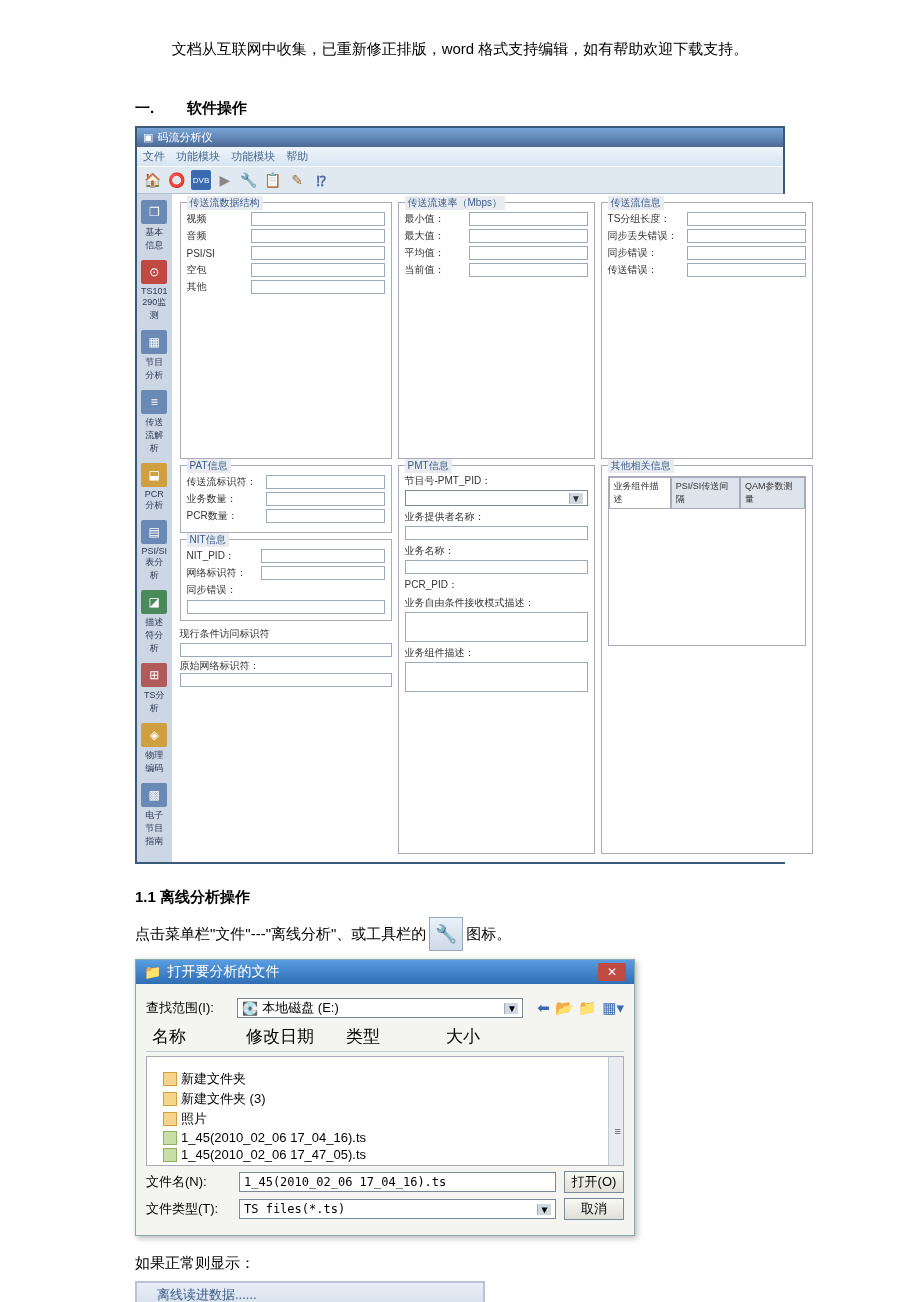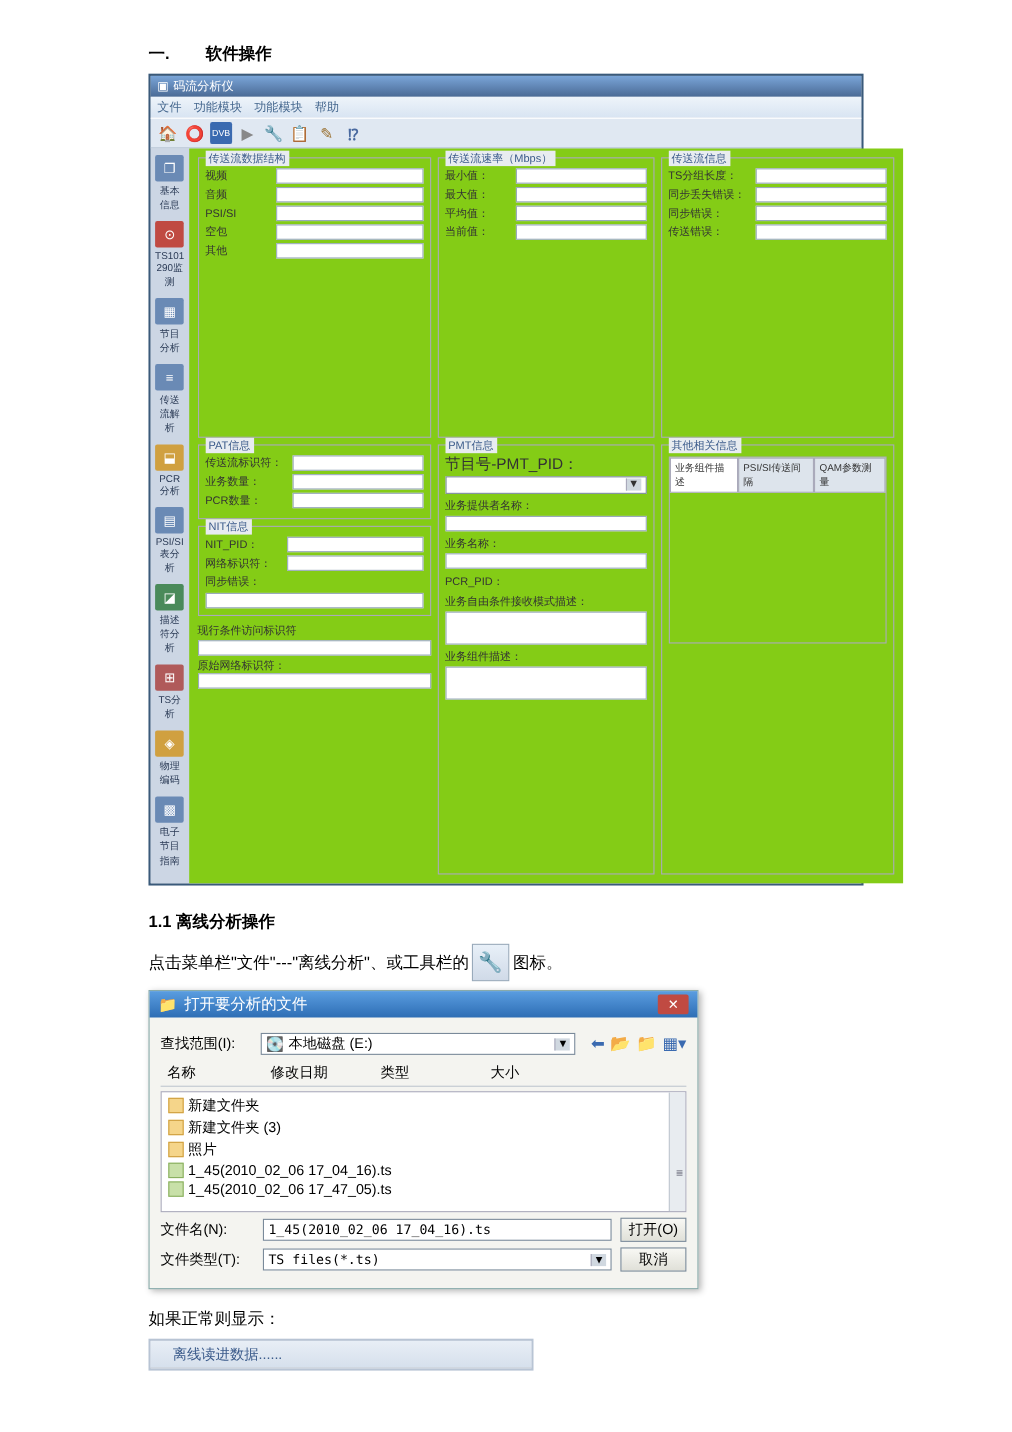--- a/index.html
+++ b/index.html
@@ -12,21 +12,21 @@
 .app-win{border:2px solid #3a5a7a;background:#e8ecf0}
 .app-title{background:linear-gradient(#7aa5d8,#4a6a95);color:#fff;font-size:11px;padding:2px 6px;display:flex;align-items:center;gap:4px}
 .app-menu{background:linear-gradient(#eef4fa,#d8e4f2);font-size:11px;padding:2px 6px;color:#46688f}
 .app-menu span{margin-right:8px}
 .app-toolbar{background:#e0e8f2;padding:3px 6px;display:flex;gap:4px;border-top:1px solid #fff;border-bottom:1px solid #b0bed0}
 .tb-ico{width:20px;height:20px;display:flex;align-items:center;justify-content:center;font-size:14px}
 .app-body{display:flex;background:#ccd6e4}
 .sidebar{width:70px;padding:6px 4px}
 .side-item{text-align:center;font-size:9px;color:#2a3a55;margin-bottom:8px}
 .side-ico{width:26px;height:24px;margin:0 auto 2px;background:#6a8ab5;border-radius:2px;display:flex;align-items:center;justify-content:center;color:#fff;font-size:12px}
-.main-area{flex:1;background:#84cc16;padding:8px;display:grid;grid-template-columns:1fr 1fr 1fr;gap:6px;font-size:10px;color:#333}
+.main-area{flex:1;background:#ffffff;padding:8px;display:grid;grid-template-columns:1fr 1fr 1fr;gap:6px;font-size:10px;color:#333}
 .grp{border:1px solid #aab;padding:6px;position:relative}
 .grp-title{position:absolute;top:-7px;left:6px;background:#e8ecf0;padding:0 3px;font-size:10px;color:#3a5a8a}
 .fld{display:flex;align-items:center;gap:4px;margin:3px 0}
 .fld label{width:60px;font-size:10px}
 .fld input{flex:1;height:14px;border:1px solid #9ab;background:#fff;font-size:9px}
 .col-left{grid-column:1}
 .col-mid{grid-column:2}
 .col-right{grid-column:3}
 .tabset{border:1px solid #aab;margin-top:4px;height:170px}
 .tabs{display:flex;font-size:9px}
@@ -39,43 +39,44 @@
 
 .dialog{width:500px;border:1px solid #8aa;background:#f4f4f0;box-shadow:2px 2px 6px rgba(0,0,0,.3)}
 .dlg-title{background:linear-gradient(#5a9de0,#2e6eb5);color:#fff;font-size:14px;padding:3px 8px;display:flex;align-items:center;gap:6px}
 .dlg-close{margin-left:auto;width:28px;height:18px;background:#c04a42;color:#fff;display:flex;align-items:center;justify-content:center;border-radius:2px;font-size:12px}
 .dlg-body{padding:10px;font-size:13px}
 .dlg-row{display:flex;align-items:center;gap:6px;margin:4px 0}
 .dlg-lbl{width:85px}
 .dlg-sel{flex:1;height:20px;border:1px solid #7a8a9a;background:#fff;display:flex;align-items:center;padding:0 4px;gap:4px}
 .dlg-sel .drop{margin-left:auto;background:#d0d8e0;width:14px;text-align:center;font-size:10px;border-left:1px solid #aab}
 .nav-icos{display:flex;gap:5px;margin-left:8px;font-size:15px;color:#3a6a3a}
-.file-head{display:flex;border-bottom:1px solid #c0c8d0;padding:3px 0;font-size:13px}
+.file-head{display:flex;border-bottom:1px solid #c0c8d0;padding:3px 0;font-size:17px}
 .file-head span:nth-child(1){width:100px;padding-left:6px}
 .file-head span:nth-child(2){width:100px}
 .file-head span:nth-child(3){width:100px}
 .file-head span:nth-child(4){width:80px}
-.file-list{height:110px;background:#fff;border:1px solid #aab;margin:4px 0;padding:2px;overflow:hidden;position:relative}
+.file-list{height:110px;background:#fff;border:1px solid #aab;margin:4px 0;padding:12px;overflow:hidden;position:relative}
 .file-item{display:flex;align-items:center;gap:4px;padding:1px 4px;font-size:13px}
 .file-ico{width:14px;height:14px;background:#f5d58a;border:1px solid #d0a040}
 .file-ico.ts{background:#c8e0a8;border:1px solid #8ab060}
 .scroll{position:absolute;right:0;top:0;width:15px;height:100%;background:#e8ecf0;border-left:1px solid #c0c8d0}
 .scroll-eq{position:absolute;right:2px;top:68px;font-size:11px;color:#556}
 .dlg-bot-row{display:flex;align-items:center;gap:8px;margin:5px 0}
 .dlg-input{flex:1;height:20px;border:1px solid #7a8a9a;background:#fff;padding:0 4px;font-family:monospace;font-size:12px}
 .dlg-btn{width:60px;height:22px;border:1px solid #7a8a9a;background:linear-gradient(#f8f8f4,#e0e0d8);font-size:13px;text-align:center;line-height:20px}
 
 .normal-text{font-size:15px;margin:18px 0 8px}
 .prog-win{width:350px;border:2px solid #b8c4d4;background:#eef2f6}
 .prog-title{background:linear-gradient(#e8eef6,#d6e0ec);color:#3a5a8a;font-size:13px;padding:3px 20px;border-bottom:1px solid #c0cad6}
 </style>
 </head>
 <body>
 
 <div class="page">
+  <div class="header-note">文档从互联网中收集，已重新修正排版，word 格式支持编辑，如有帮助欢迎下载支持。</div>
 
   <div class="section-title">
     <span class="num">一.</span><span>软件操作</span>
   </div>
 
   <div class="app-win">
     <div class="app-title">
       <span>▣</span>
       <span>码流分析仪</span>
     </div>
@@ -205,21 +206,21 @@
           <div style="font-size:10px">
             <div>现行条件访问标识符</div>
             <input style="width: 100%; height: 14px; border: 1px solid rgb(153, 170, 187); margin: 2px 0px;">
             <div>原始网络标识符：</div>
             <input style="width: 100%; height: 14px; border: 1px solid rgb(153, 170, 187);">
           </div>
         </div>
 
         <div class="grp col-mid" style="grid-row:2">
           <div class="grp-title">PMT信息</div>
-          <div style="font-size:14px;margin:2px 0">节目号-PMT_PID：</div>
+          <div style="font-size:10px;margin:2px 0">节目号-PMT_PID：</div>
           <div class="dlg-sel" style="height:16px">
               <span></span>
               <span class="drop">▼</span>
             </div>
           <div style="font-size:10px;margin:4px 0 2px">业务提供者名称：</div>
           <input style="width: 100%; height: 14px; border: 1px solid rgb(153, 170, 187);">
           <div style="font-size:10px;margin:4px 0 2px">业务名称：</div>
           <input style="width: 100%; height: 14px; border: 1px solid rgb(153, 170, 187);">
           <div style="font-size:10px;margin:4px 0 2px">PCR_PID：</div>
           <div style="font-size:10px;margin:4px 0 2px">业务自由条件接收模式描述：</div>

